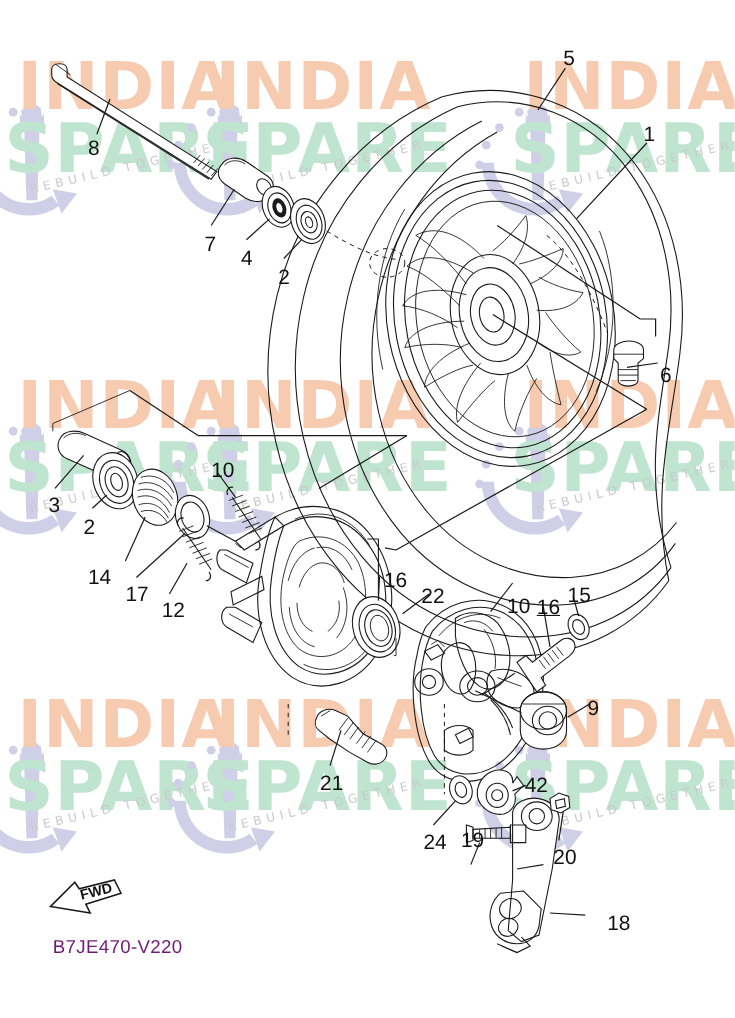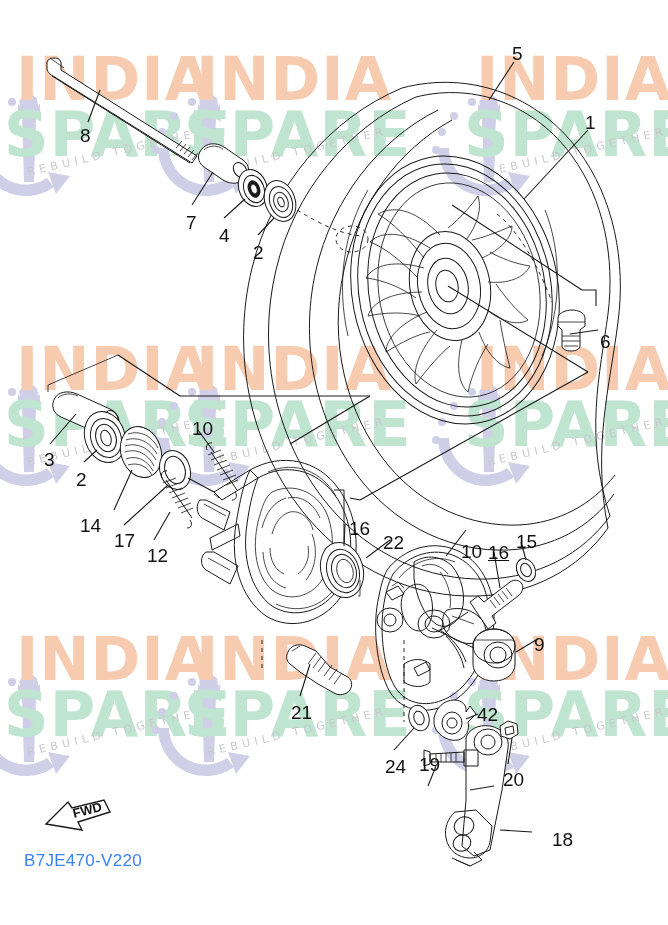--- a/index.html
+++ b/index.html
@@ -91,24 +91,24 @@
   .callout {
     position: absolute;
     font-family: "Liberation Sans", sans-serif;
     font-size: 19px;
     color: #111111;
     line-height: 1;
     white-space: nowrap;
   }
   #diagram-code {
     position: absolute;
-    left: 24px; top: 851px;
+    left: 48px; top: 851px;
     font-family: "Liberation Sans", sans-serif;
     font-size: 17px;
-    color: #3b82f6;
+    color: #701a75;
     letter-spacing: 0.3px;
     z-index: 3;
   }
   #fwd-marker {
     position: absolute;
     left: 42px; top: 796px;
     width: 74px; height: 46px;
     z-index: 3;
   }
   .fwd-text {

